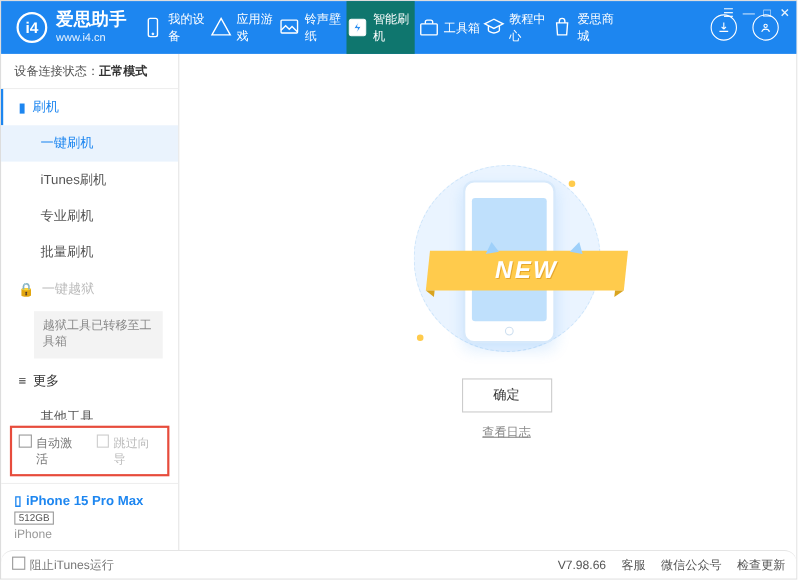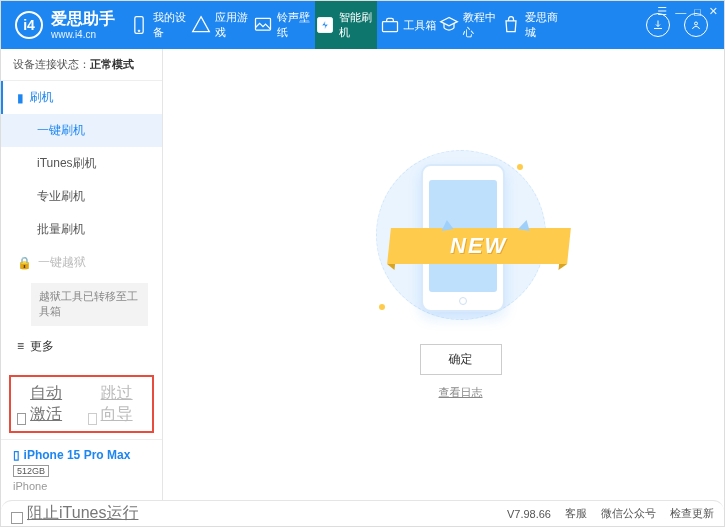--- a/index.html
+++ b/index.html
@@ -30,21 +30,21 @@
 .status-bar { padding: 8px 12px; font-size: 11px; color: #555; border-bottom: 1px solid #eee; }
 .status-val { color: #333; font-weight: bold; }
 .menu { flex: 1; overflow-y: auto; }
 .menu-group { padding: 8px 14px; display: flex; align-items: center; gap: 6px; color: #333; font-size: 12px; cursor: pointer; border-left: 2px solid transparent; }
 .menu-group.active-group { border-left: 2px solid #1d86f0; color: #1d86f0; }
 .menu-sub { padding: 8px 14px 8px 36px; font-size: 12px; color: #555; cursor: pointer; }
 .menu-sub.active { background: #eaf3fd; color: #1d86f0; }
 .menu-note { margin: 4px 14px 4px 30px; background: #f3f3f3; color: #888; font-size: 11px; padding: 6px 8px; line-height: 1.4; }
 .lock-ico { color: #bbb; }
 .checkbox-row { border: 2px solid #e74c3c; margin: 6px 8px; padding: 6px 6px; display: flex; gap: 12px; align-items: center; }
-.cb { display: flex; align-items: flex-end; gap: 4px; font-size: 16px; color: #777; text-decoration: underline; }
+.cb { display: flex; align-items: flex-start; gap: 4px; font-size: 11px; color: #777; }
 .cb.disabled { color: #bbb; }
 .cb-box { width: 12px; height: 12px; border: 1px solid #999; background: #fff; }
 .cb.disabled .cb-box { border-color: #ccc; }
 .device-block { padding: 8px 12px; border-top: 1px solid #eee; }
 .device-name { color: #1d86f0; font-size: 12px; font-weight: bold; display: flex; align-items: center; gap: 4px; }
 .device-storage { display: inline-block; border: 1px solid #999; font-size: 9px; padding: 0 3px; margin-top: 3px; color: #555; }
 .device-type { font-size: 11px; color: #999; margin-top: 3px; }
 
 
 .main { flex: 1; display: flex; flex-direction: column; align-items: center; justify-content: center; position: relative; }

